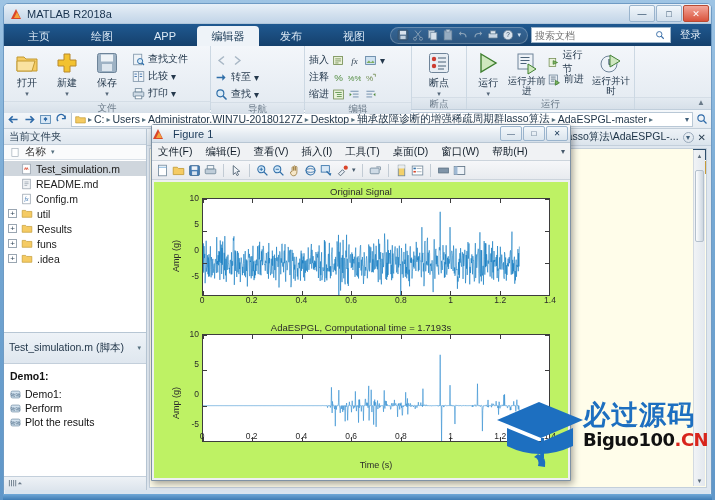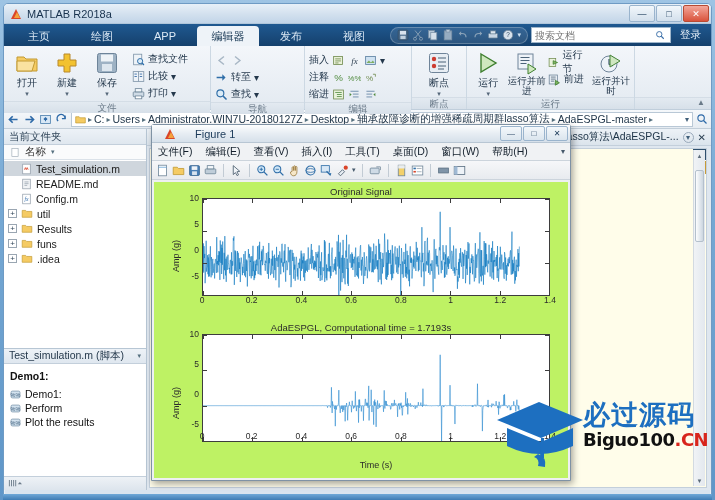--- a/index.html
+++ b/index.html
@@ -134,21 +134,21 @@
     height:15px;background:#fafbfc;border-bottom:1px solid #dbe2e9;
     display:flex;align-items:center;gap:5px;padding-left:6px;font-size:10.5px;color:#333;
   }
   .filelist{ flex:1; background:#fff; overflow:hidden; padding-top:1px;}
   .frow{ height:15px;display:flex;align-items:center;gap:4px;padding-left:4px;font-size:10.5px;color:#1b1b1b;}
   .frow.sel{ background:#cfd6dd; }
   .frow .expand{ width:9px;height:9px;border:1px solid #9aa6b2;background:#fff;
                  font-size:8px;line-height:7px;text-align:center;color:#31465a;}
   .frow .spacer{ width:9px; }
   .detail-head{
-    height:16px;background:linear-gradient(180deg,#edf2f7,#dfe7ef);
+    height:32px;background:linear-gradient(180deg,#edf2f7,#dfe7ef);
     border-top:1px solid #b7c6d4;border-bottom:1px solid #c3cfdb;
     display:flex;align-items:center;padding:0 5px;font-size:10.5px;color:#25394c;
   }
   .detail-body{ height:112px;background:#fff;padding:6px 6px;}
   .detail-title{ font-size:10.5px;color:#111;font-weight:bold;margin-bottom:5px;}
   .drow{ display:flex;align-items:center;gap:4px;height:14px;font-size:10.5px;color:#111;}
   .statusstrip{ height:14px;background:linear-gradient(180deg,#eef2f6,#dde5ed);
                 border-top:1px solid #c3cfdb;display:flex;align-items:center;padding-left:4px;}
 
   .rightcol{ flex:1; position:relative; background:#dfe7ef; }
@@ -171,21 +171,21 @@
 
   
   .figwin{
     position:absolute; left:147px; top:120px; width:420px; height:357px;
     background:#eef0f2; border:1px solid #7f92a4;
     box-shadow:2px 3px 7px rgba(0,0,0,.35);
     border-radius:3px 3px 0 0;
   }
   .fig-title{
     height:18px; background:linear-gradient(180deg,#fdfefe 0%,#e7edf3 50%,#d6e0ea 100%);
-    border-bottom:1px solid #b8c6d3; display:flex;align-items:center;padding-left:12px;gap:20px;
+    border-bottom:1px solid #b8c6d3; display:flex;align-items:center;padding-left:0;gap:10px;
     position:relative;
   }
   .fig-title .t{ font-size:11px;color:#1b3a59; }
   .fig-btns{ position:absolute;right:2px;top:1px;display:flex;gap:1px;}
   .fbtn{ width:22px;height:15px;border:1px solid #9ab4cd;border-radius:2px;
          background:linear-gradient(180deg,#f4f8fb,#dbe5ee);
          display:flex;align-items:center;justify-content:center;font-size:8px;color:#1b3a59;}
   .fig-menu{
     height:18px;background:#f0f2f4;border-bottom:1px solid #ccd4dc;
     display:flex;align-items:center;padding-left:6px;gap:13px;font-size:10.5px;color:#14202c;

